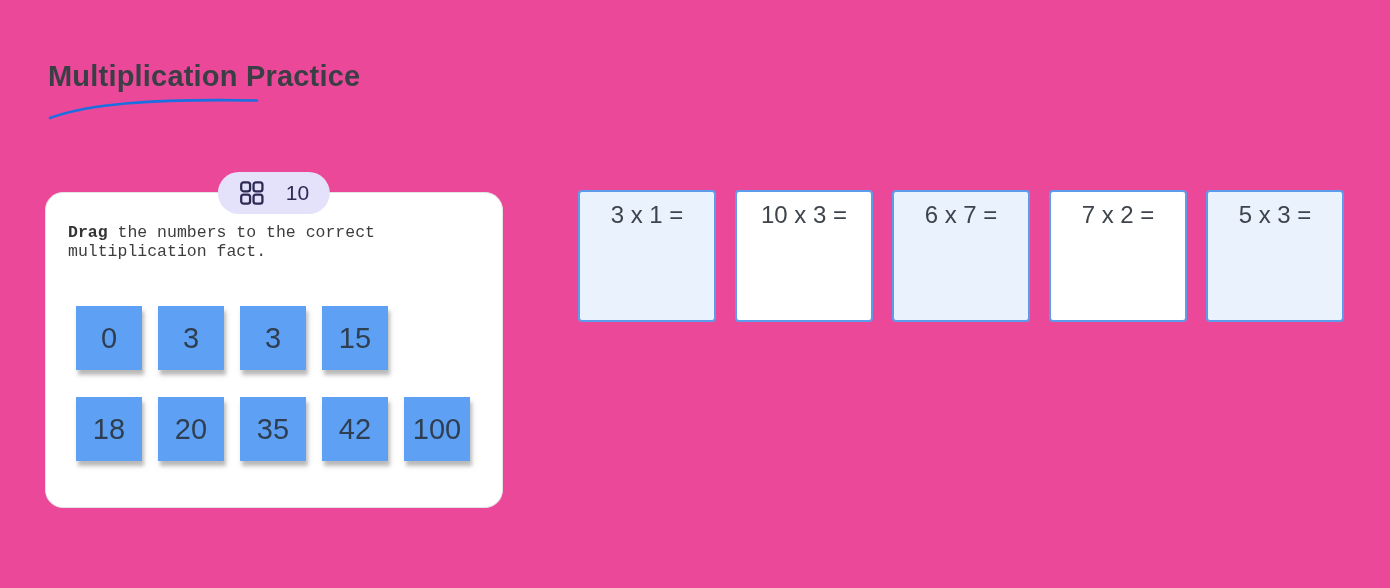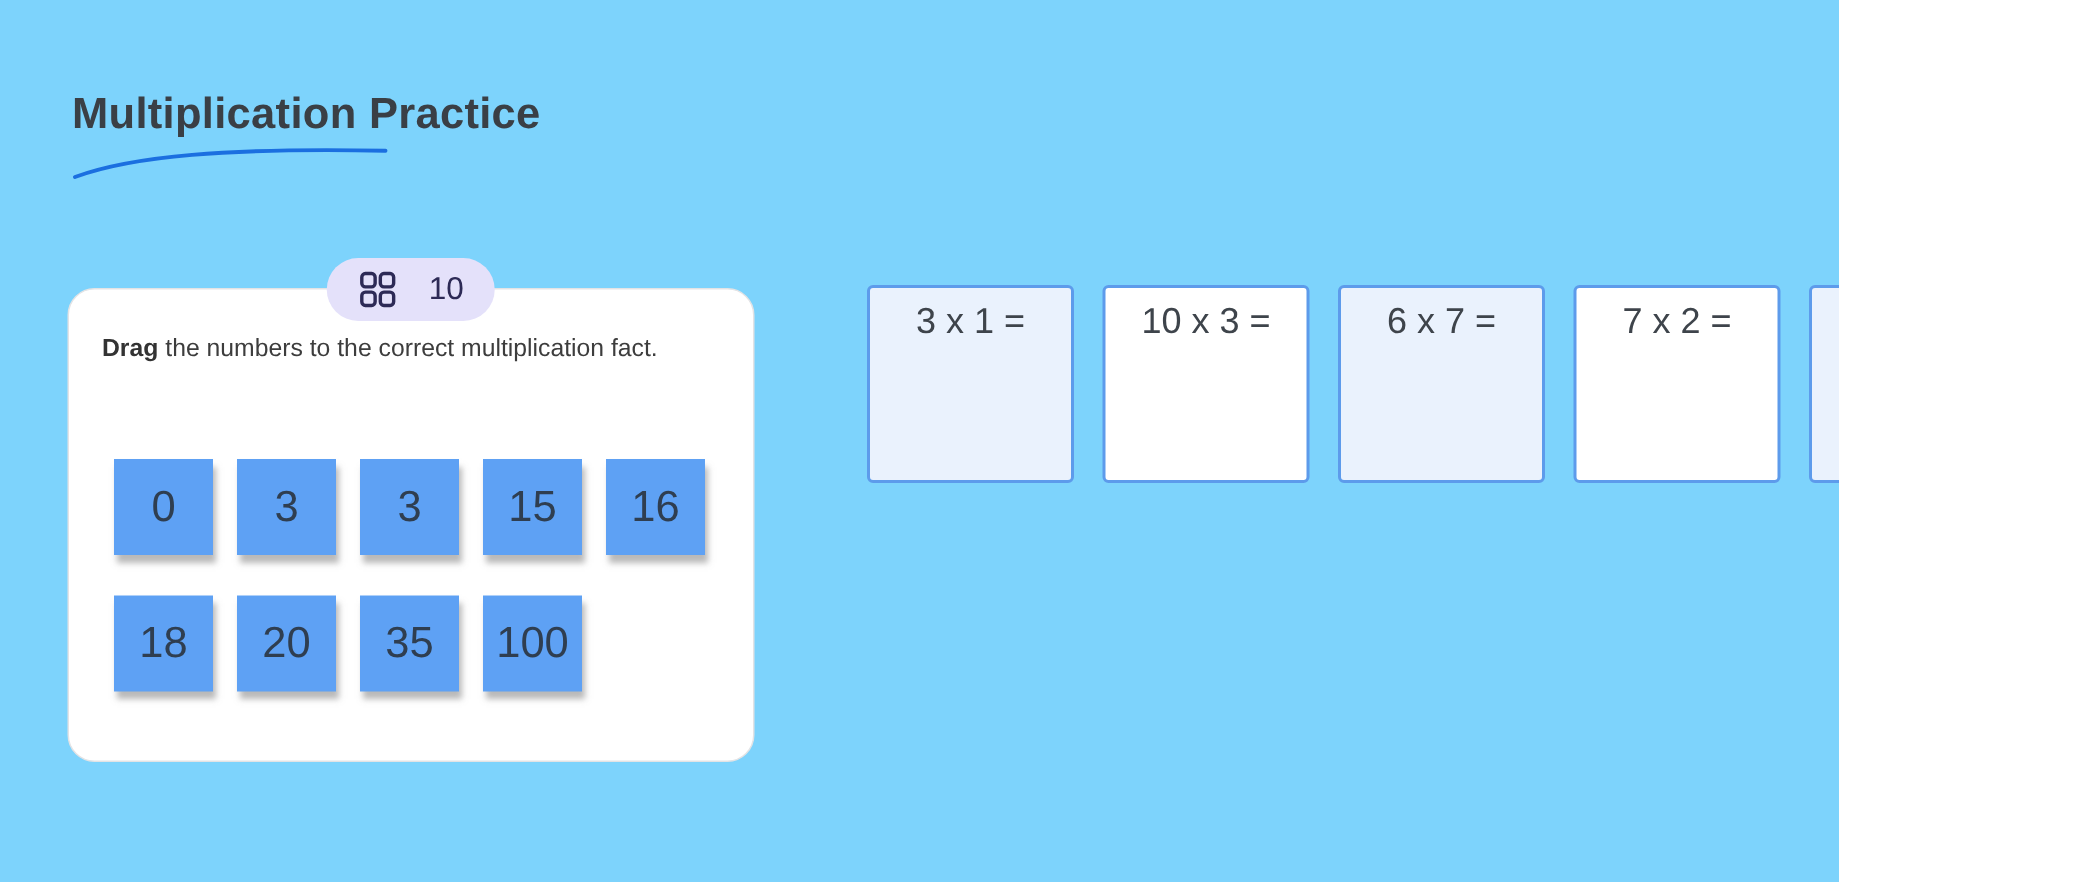--- a/index.html
+++ b/index.html
@@ -4,21 +4,21 @@
 <style>
   :root {
     --title_color:#3A3F45; --swoosh:#1B6FE0; --card_border:#E3E3E5;
     --badge_bg:#E4E1FA; --badge_fg:#2D2A56; --tile_blue:#5EA1F4;
     --tile_text:#2F3E50; --box_border:#5D9BEB; --box_fill:#EAF2FD;
     --fact_text:#3E444B; --instruction_color:#3D3D3D;
   }
   * { box-sizing:border-box; }
   html,body { margin:0; padding:0; background:#ffffff; }
   body { font-family:"Liberation Sans", sans-serif; }
-  .stage { position:relative; width:1226px; height:588px; background:#7dd3fc; overflow:hidden; }
+  .stage { position:relative; width:1390px; height:588px; background:#ec4899; overflow:hidden; }
 
   .page-title {
     position:absolute; left:48px; top:60px; margin:0;
     font-size:29px; font-weight:700; color:var(--title_color); letter-spacing:0.2px;
   }
   .swoosh { position:absolute; left:46px; top:94px; }
 
   
   .card {
     position:absolute; left:45px; top:192px; width:458px; height:316px;
@@ -26,21 +26,21 @@
   }
   .badge {
     position:absolute; left:50%; top:-21px; transform:translateX(-50%);
     height:42px; padding:0 21px; background:var(--badge_bg); border-radius:22px;
     display:flex; align-items:center; gap:21px; color:var(--badge_fg);
     font-size:21px; font-weight:500; white-space:nowrap;
   }
   .badge svg { display:block; }
   .instruction {
     position:absolute; left:22px; top:30px; margin:0; width:420px;
-    font-size:16.5px; color:var(--instruction_color);
+    font-size:16.5px; color:var(--instruction_color);font-family:Liberation Mono, monospace;
   }
   .instruction b { font-weight:700; color:#333; }
   .tiles { position:absolute; left:30px; top:113px; }
   .tile-row { display:flex; gap:16px; margin-bottom:27px; }
   .tile {
     width:66px; height:64px; background:var(--tile_blue); color:var(--tile_text);
     display:flex; align-items:center; justify-content:center;
     font-size:29px; cursor:grab; user-select:none;
     box-shadow:2px 5px 4px rgba(115,115,115,0.5);
   }
@@ -80,26 +80,26 @@
     </div>
 
     <p class="instruction"><b>Drag</b><span> the numbers to the correct multiplication fact.</span></p>
 
     <div class="tiles">
       <div class="tile-row">
         <div class="tile">0</div>
         <div class="tile">3</div>
         <div class="tile">3</div>
         <div class="tile">15</div>
-        <div class="tile">16</div>
       </div>
       <div class="tile-row">
         <div class="tile">18</div>
         <div class="tile">20</div>
         <div class="tile">35</div>
+        <div class="tile">42</div>
         <div class="tile">100</div>
       </div>
     </div>
   </section>
 
   <section class="targets">
     <div class="target-row">
       <div class="drop-box highlighted">
         <span class="fact">3 x 1 =</span>
       </div>

